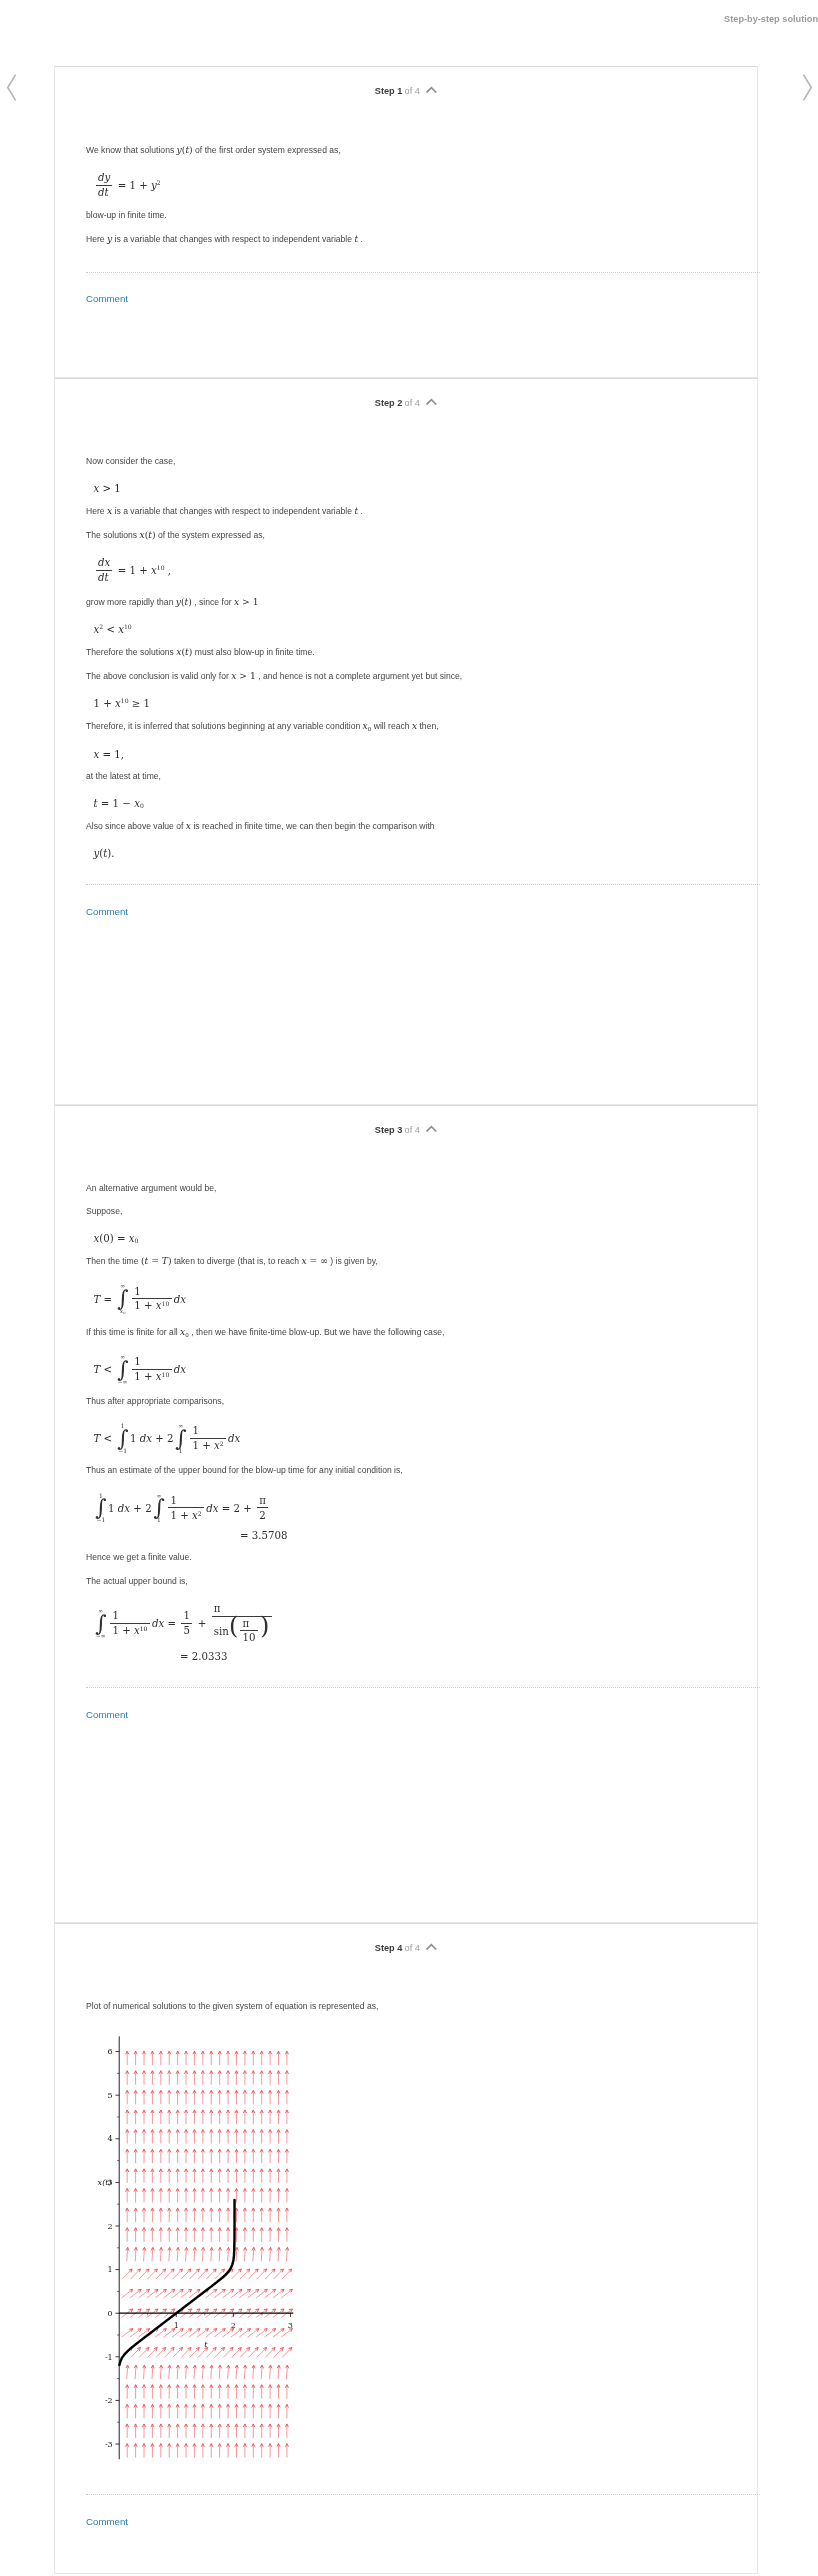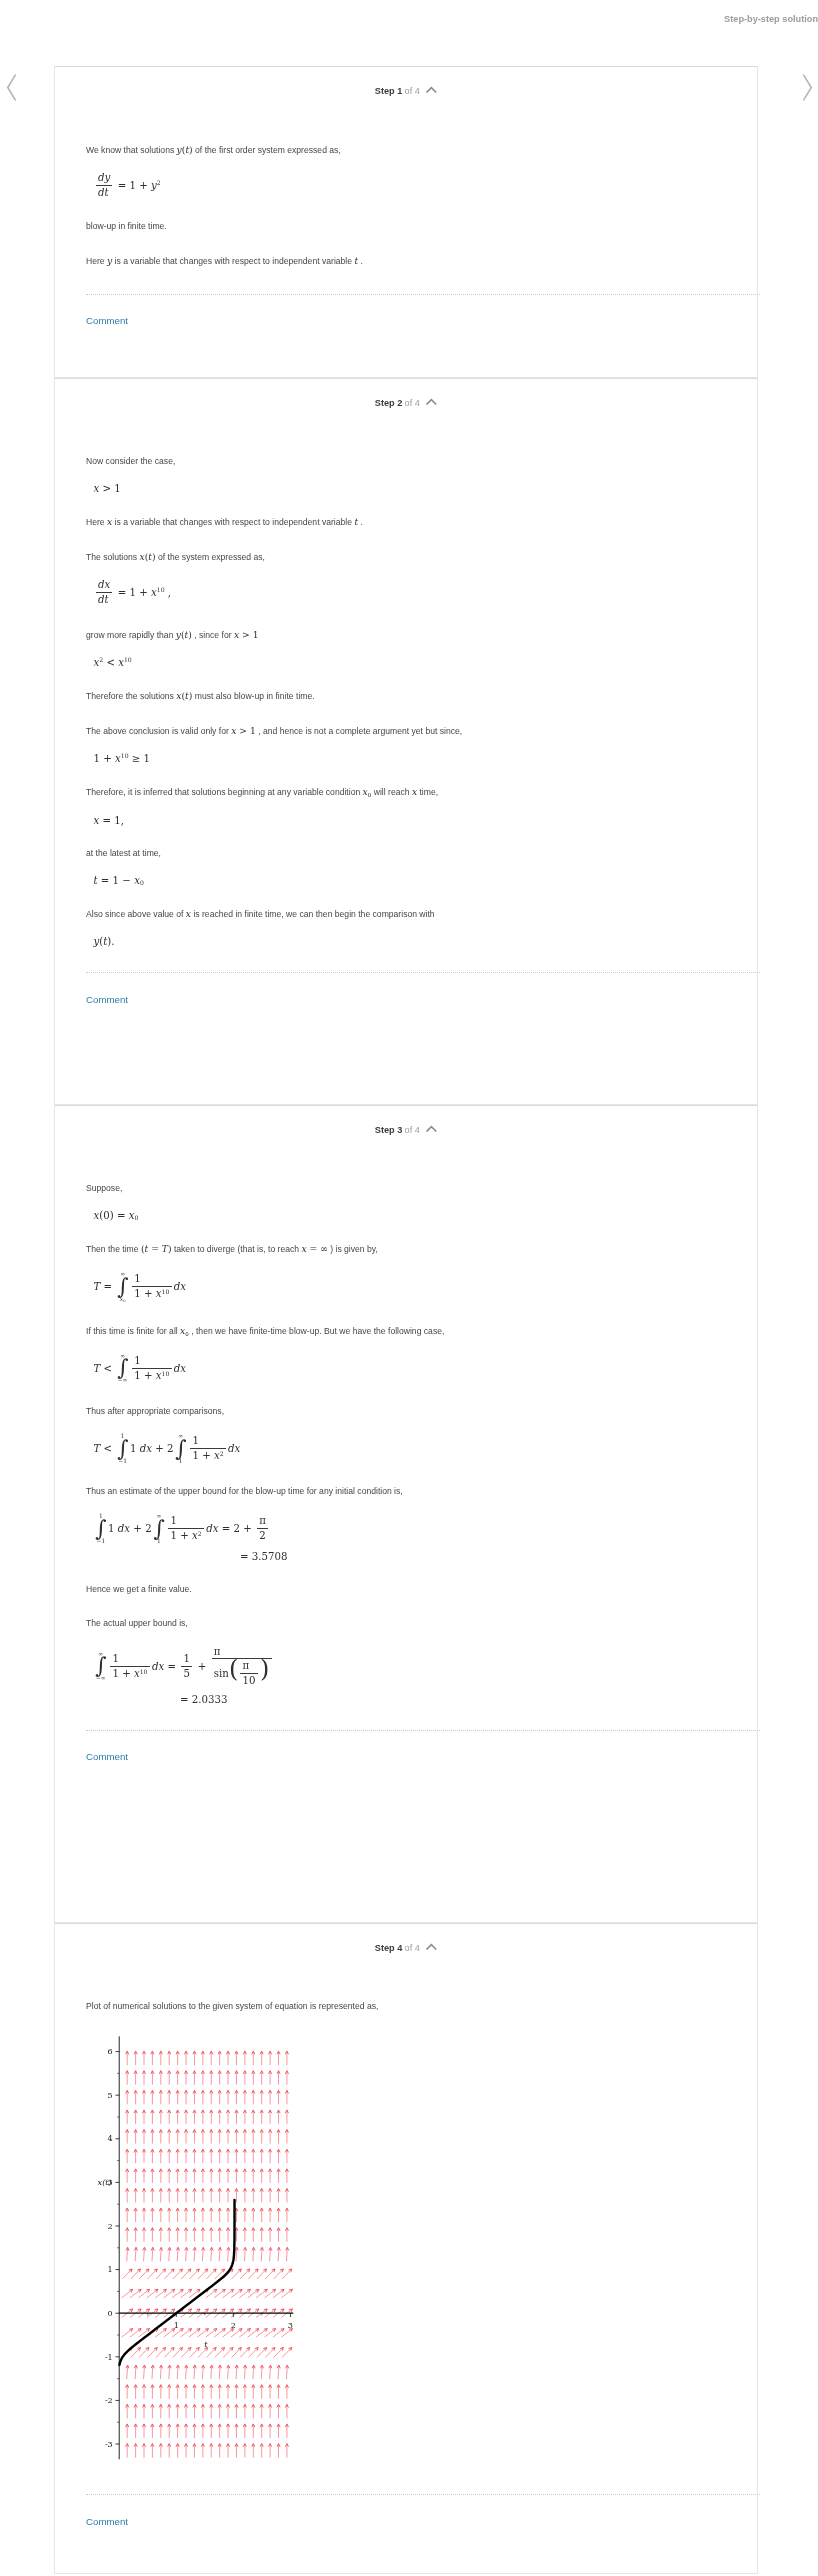--- a/index.html
+++ b/index.html
@@ -9,21 +9,21 @@
   .cards{position:absolute;left:54px;top:66px;width:704px;}
   .card{background:#fff;border-left:0.5px solid #e6e6e6;border-right:0.5px solid #e6e6e6;
         border-bottom:0.5px solid #e6e6e6;border-top:1.6px solid #dadada;box-sizing:border-box;}
   .card-0{min-height:312px}.card-1{min-height:727px}.card-2{min-height:818px}.card-3{min-height:651px}
   .step-header{padding-top:18px;text-align:center;font-size:9.2px;}
   .step-num{font-weight:bold;color:#3c3c3c;}
   .step-of{color:#9d9d9d;margin-left:2.2px;}
   .caret{display:inline-block;margin-left:6.5px;vertical-align:0.5px;cursor:pointer;}
   .content{padding:0 31px;}
   .content > :first-child{margin-top:47px;}
-  .para{margin-top:21px;font-size:8.6px;line-height:1.55;color:#464646;max-width:681px;}
+  .para{margin-top:10px;font-size:8.6px;line-height:1.55;color:#464646;max-width:681px;}
   .minline{font-family:"DejaVu Serif",serif;font-size:107%;color:#303030;white-space:nowrap;}
   .formula{margin-top:15px;margin-left:7.5px;display:flex;align-items:center;flex-wrap:wrap;
            font-family:"DejaVu Serif",serif;font-size:10.2px;color:#2f2f2f;}
   .formula.cont{margin-top:6.5px;}
   .mi{font-style:italic;}
   .ms{white-space:pre;}
   .msup,.msub{display:inline-block;font-size:60%;}
   .msup{transform:translateY(-0.55em);}
   .msub{transform:translateY(0.3em);}
   .frac{display:inline-flex;flex-direction:column;text-align:left;vertical-align:middle;
@@ -90,40 +90,40 @@
           <span class="mi">x</span>
           <span class="msup"><span class="ms">2</span></span>
           <span class="ms"> &lt; </span>
           <span class="mi">x</span>
           <span class="msup"><span class="ms">10</span></span>
         </div><div class="para"><span class="pt">Therefore the solutions  </span><span class="minline"><span class="mi">x</span><span class="ms">(</span><span class="mi">t</span><span class="ms">)</span></span><span class="pt"> must also blow-up in finite time.</span></div><div class="para"><span class="pt">The above conclusion is valid only for  </span><span class="minline"><span class="mi">x</span><span class="ms"> &gt; 1</span></span><span class="pt"> , and hence is not a complete argument yet but since,</span></div><div class="formula">
           <span class="ms">1 + </span>
           <span class="mi">x</span>
           <span class="msup"><span class="ms">10</span></span>
           <span class="ms"> ≥ 1</span>
-        </div><div class="para"><span class="pt">Therefore, it is inferred that solutions beginning at any variable condition  </span><span class="minline"><span class="mi">x</span><span class="msub"><span class="ms">0</span></span></span><span class="pt"> will reach  </span><span class="minline"><span class="mi">x</span></span><span class="pt"> time,</span></div><div class="formula">
+        </div><div class="para"><span class="pt">Therefore, it is inferred that solutions beginning at any variable condition  </span><span class="minline"><span class="mi">x</span><span class="msub"><span class="ms">0</span></span></span><span class="pt"> will reach  </span><span class="minline"><span class="mi">x</span></span><span class="pt"> then,</span></div><div class="formula">
           <span class="mi">x</span>
           <span class="ms"> = 1,</span>
         </div><div class="para"><span class="pt">at the latest at time,</span></div><div class="formula">
           <span class="mi">t</span>
           <span class="ms"> = 1 − </span>
           <span class="mi">x</span>
           <span class="msub"><span class="ms">0</span></span>
         </div><div class="para"><span class="pt">Also since above value of  </span><span class="minline"><span class="mi">x</span></span><span class="pt"> is reached in finite time, we can then begin the comparison with</span></div><div class="formula">
           <span class="mi">y</span>
           <span class="ms">(</span>
           <span class="mi">t</span>
           <span class="ms">).</span>
         </div><div class="dotted"></div><a class="comment">Comment</a></div>
     </section>
     <section class="card card-2">
       <div class="step-header"><span class="step-num">Step 3</span><span class="step-of">of 4</span><span class="caret"><svg width="10.8" height="7" viewBox="0 0 20 13">
             <polyline points="2,11 10,3 18,11" fill="none" stroke="#8e8e8e" stroke-width="3" stroke-linecap="square"></polyline>
           </svg></span></div>
-      <div class="content"><div class="para"><span class="pt">Suppose,</span></div><div class="formula">
+      <div class="content"><div class="para"><span class="pt">An alternative argument would be,</span></div><div class="para"><span class="pt">Suppose,</span></div><div class="formula">
           <span class="mi">x</span>
           <span class="ms">(0) = </span>
           <span class="mi">x</span>
           <span class="msub"><span class="ms">0</span></span>
         </div><div class="para"><span class="pt">Then the time  </span><span class="minline"><span class="ms">(</span><span class="mi">t</span><span class="ms"> = </span><span class="mi">T</span><span class="ms">)</span></span><span class="pt"> taken to diverge (that is, to reach  </span><span class="minline"><span class="mi">x</span><span class="ms"> = ∞</span></span><span class="pt"> ) is given by,</span></div><div class="formula">
           <span class="mi">T</span>
           <span class="ms"> = </span>
           <span class="intw">
             <span class="il"><span class="ms">∞</span></span>
             <span class="ig">∫</span>

